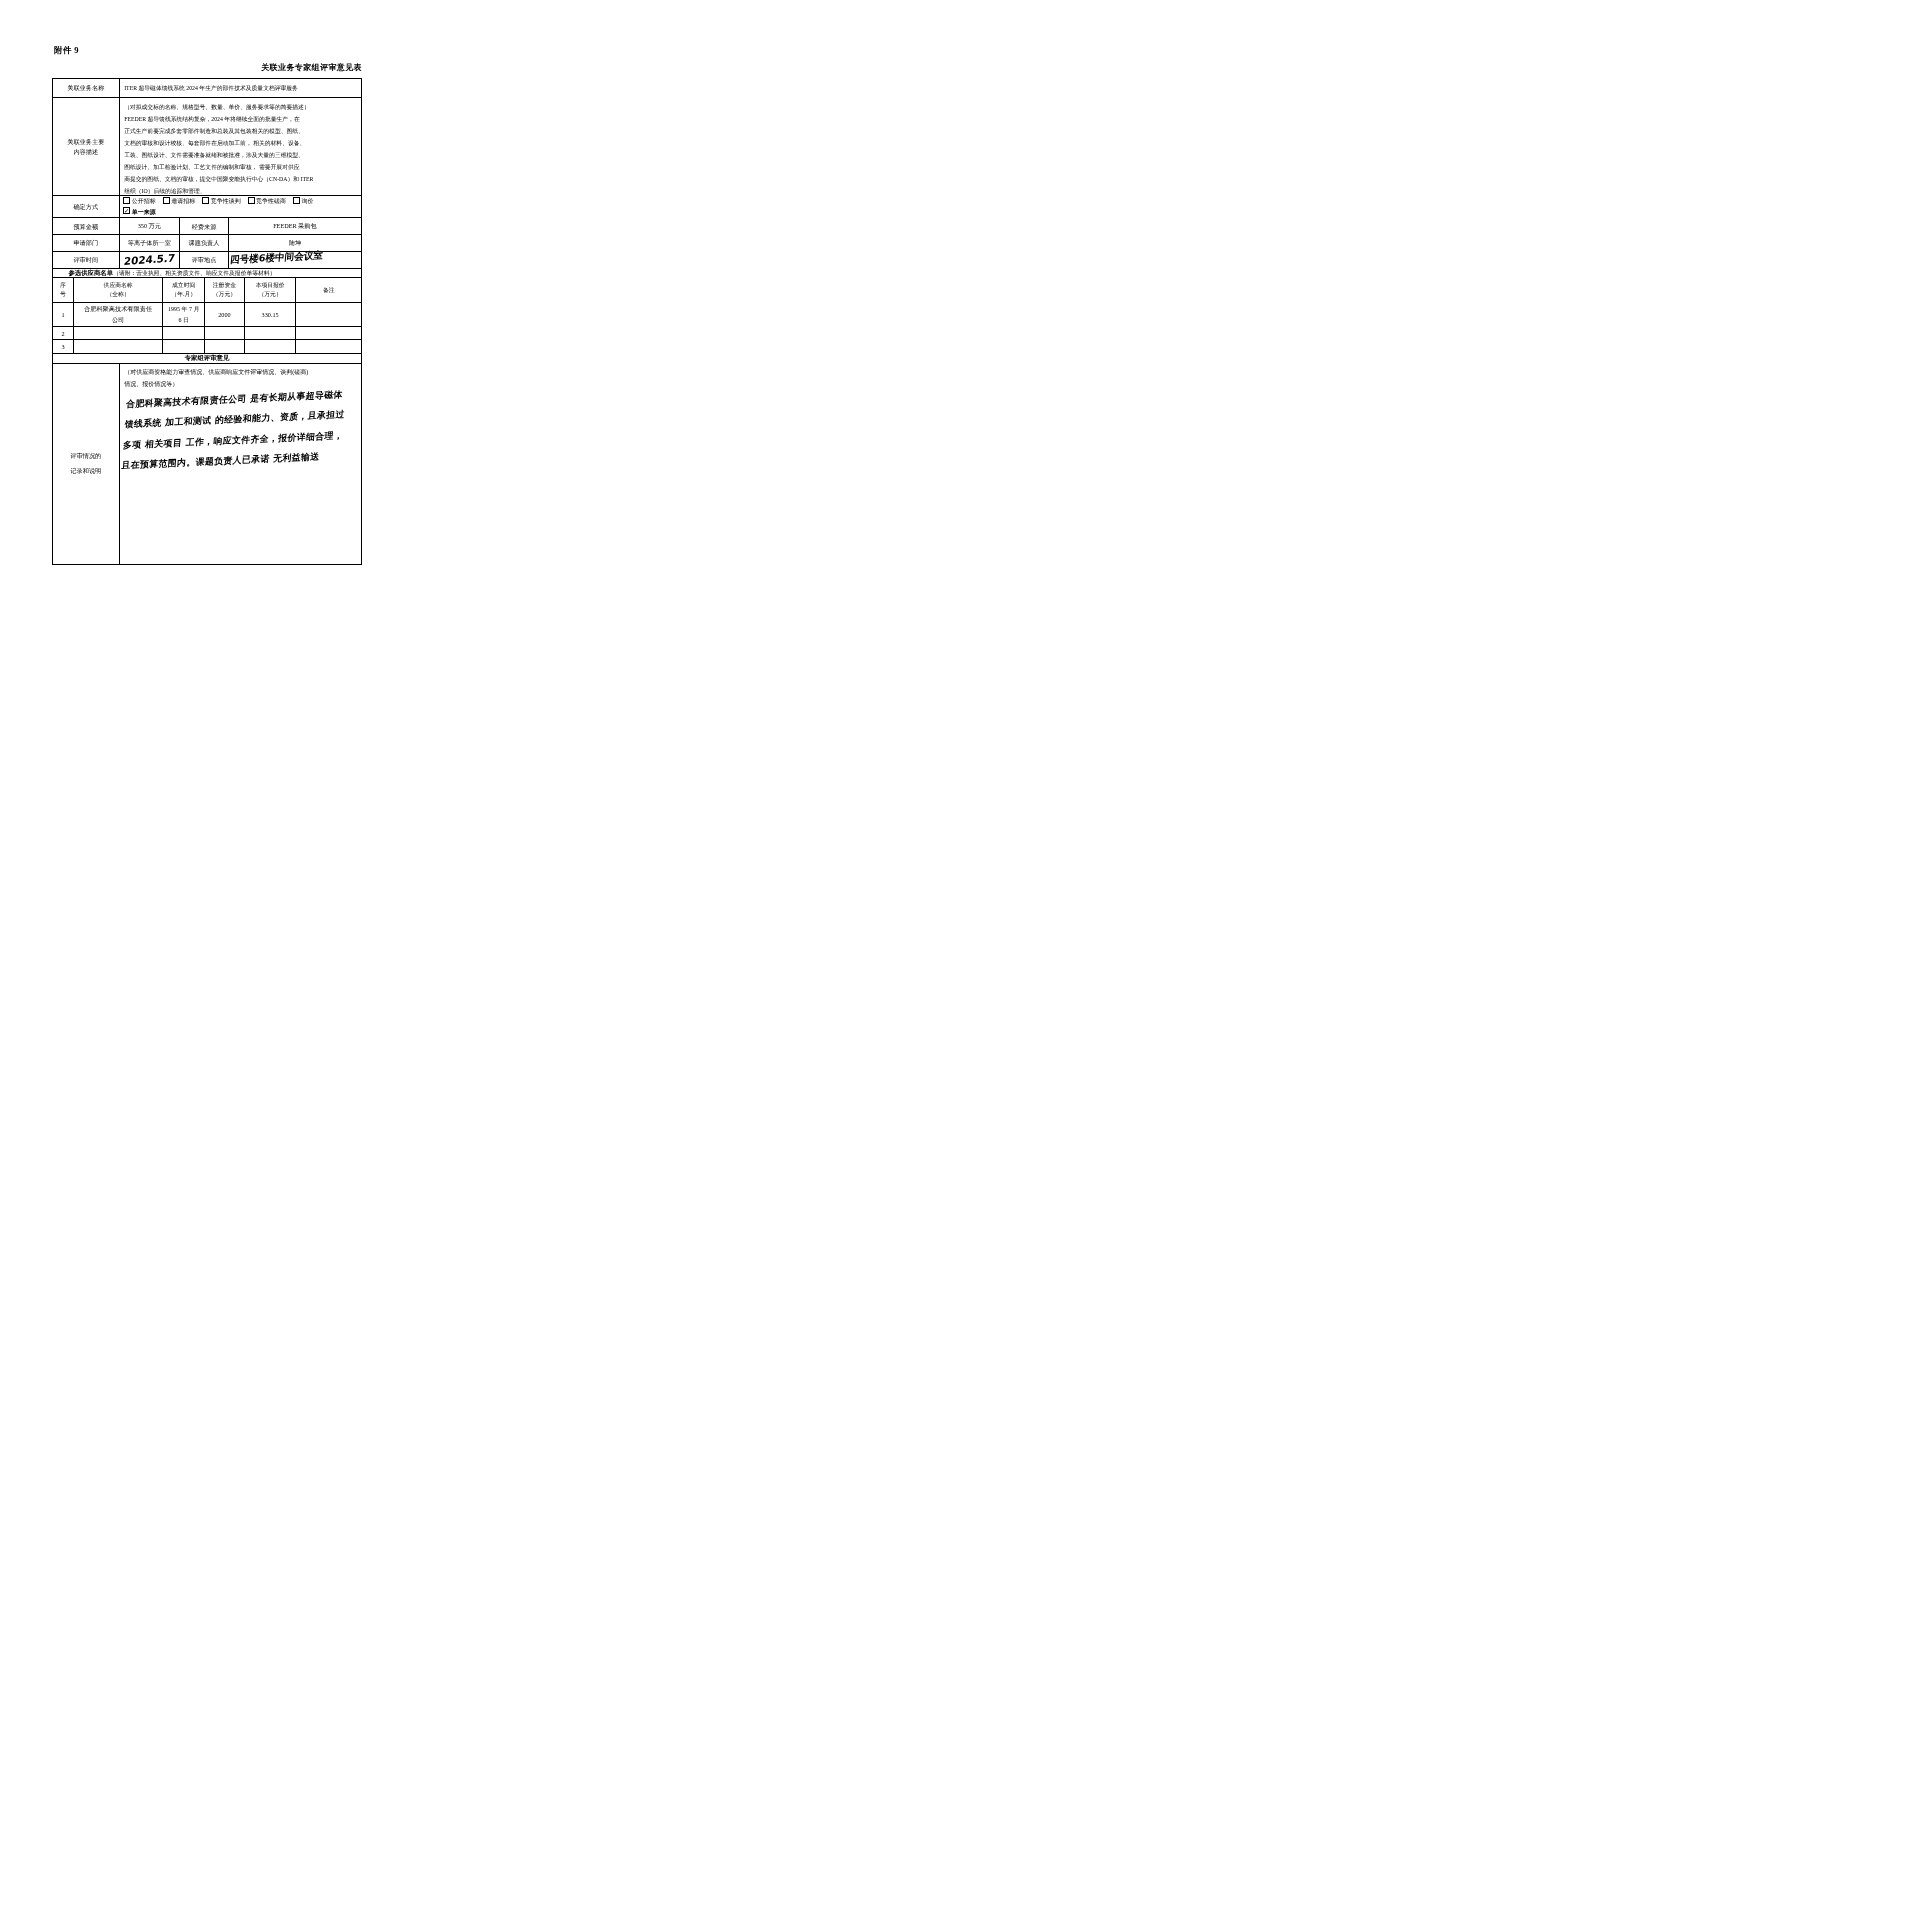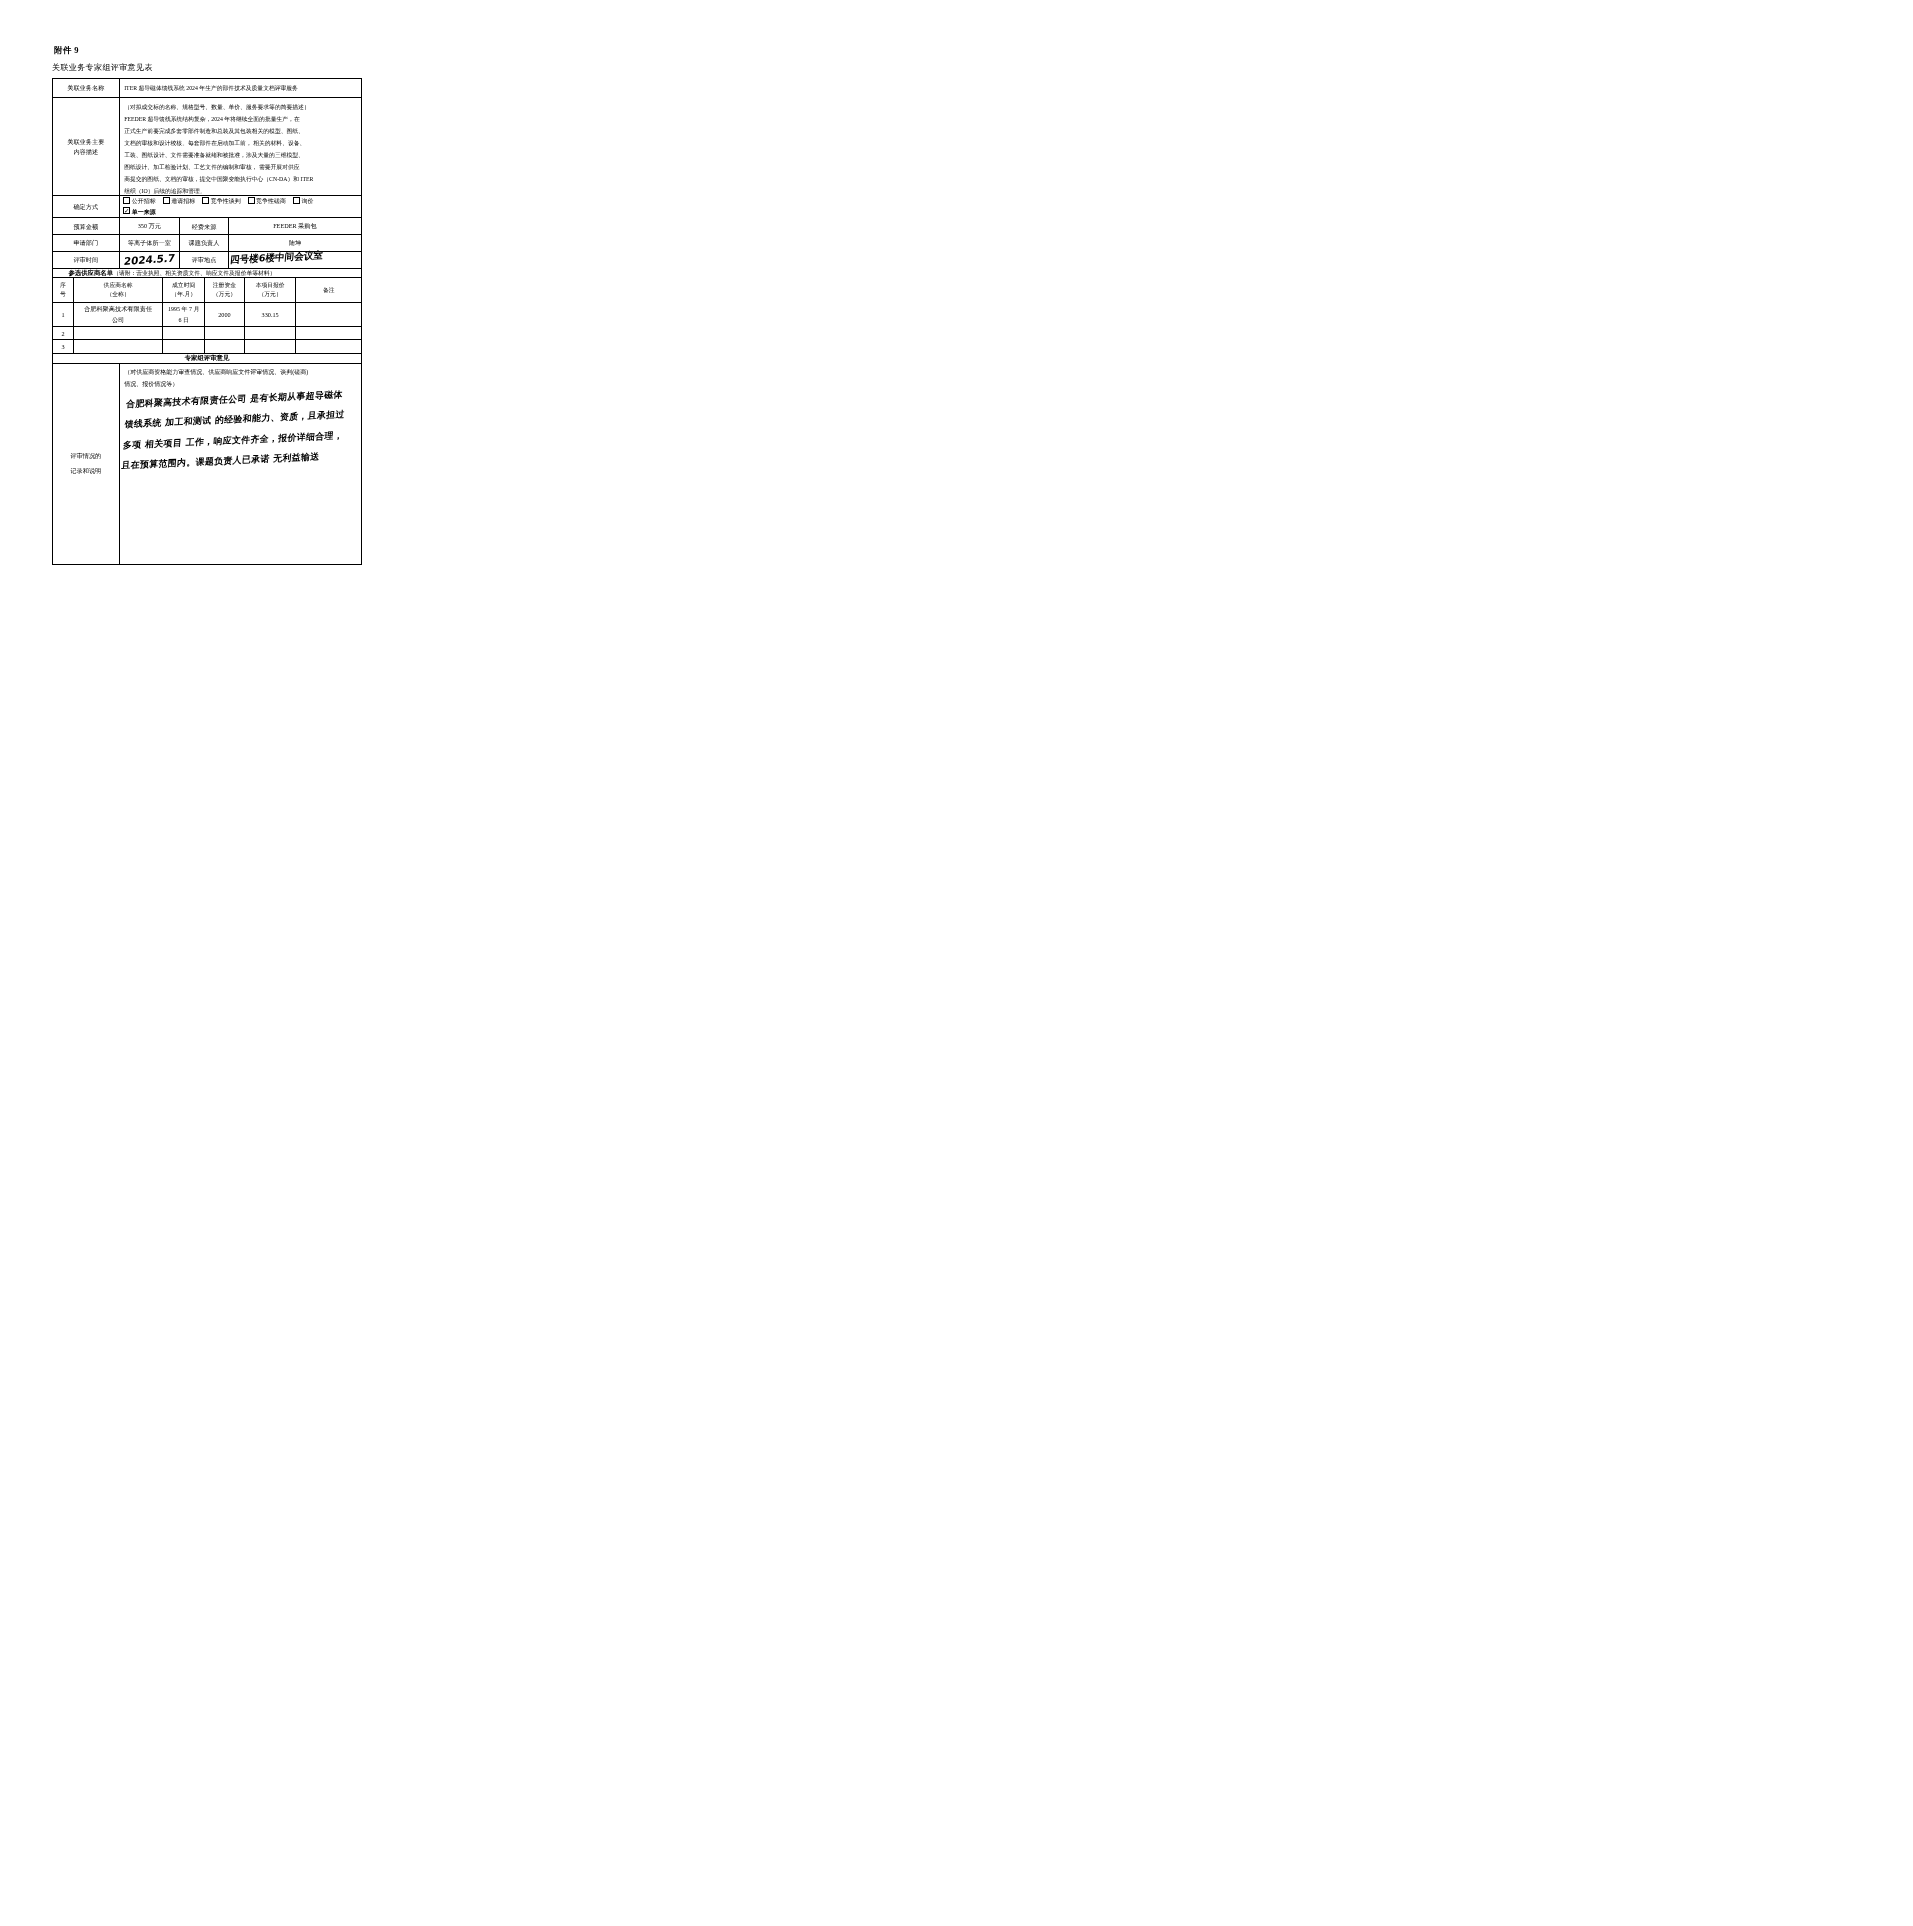--- a/index.html
+++ b/index.html
@@ -2,21 +2,21 @@
 <html style="font-size:6.2px"><head>
 <meta charset="utf-8">
 <style>
   html,body{margin:0;padding:0;background:#ffffff;}
   .page{
     position:relative;width:425px;height:596px;background:#fff;
     font-family:"Liberation Serif","DejaVu Serif",serif;color:#000;
     overflow:hidden;
   }
   .attachment{position:absolute;top:45px;left:54px;font-size:8.5px;font-weight:600;letter-spacing:0.4px;}
-  .doc-title{position:absolute;top:62px;left:52px;width:310px;text-align:left;font-size:8px;font-weight:400;letter-spacing:0.4px;}
+  .doc-title{position:absolute;top:62px;left:52px;width:310px;text-align:right;font-size:8px;font-weight:700;letter-spacing:0.4px;}
   .tbl{position:absolute;top:78px;left:52px;width:310px;border:0.8px solid #000;box-sizing:border-box;}
   .row{display:flex;box-sizing:border-box;border-top:0.9px solid #000;}
   .row.first{border-top:none;}
   .cell{box-sizing:border-box;border-left:0.5px solid #000;display:flex;flex-direction:column;justify-content:center;overflow:visible;}
   .cell.cfirst{border-left:none;}
   .lab{align-items:center;text-align:center;font-size:6.2px;line-height:9.2px;}
   .val-center{align-items:center;text-align:center;font-size:6.2px;}
   .ltext{justify-content:flex-start;align-items:flex-start;}
   .p-lines{padding:2.7px 4.6px 0 4.6px;font-size:5.8px;line-height:12px;width:100%;box-sizing:border-box;}
   .p-lines div{white-space:nowrap;}

